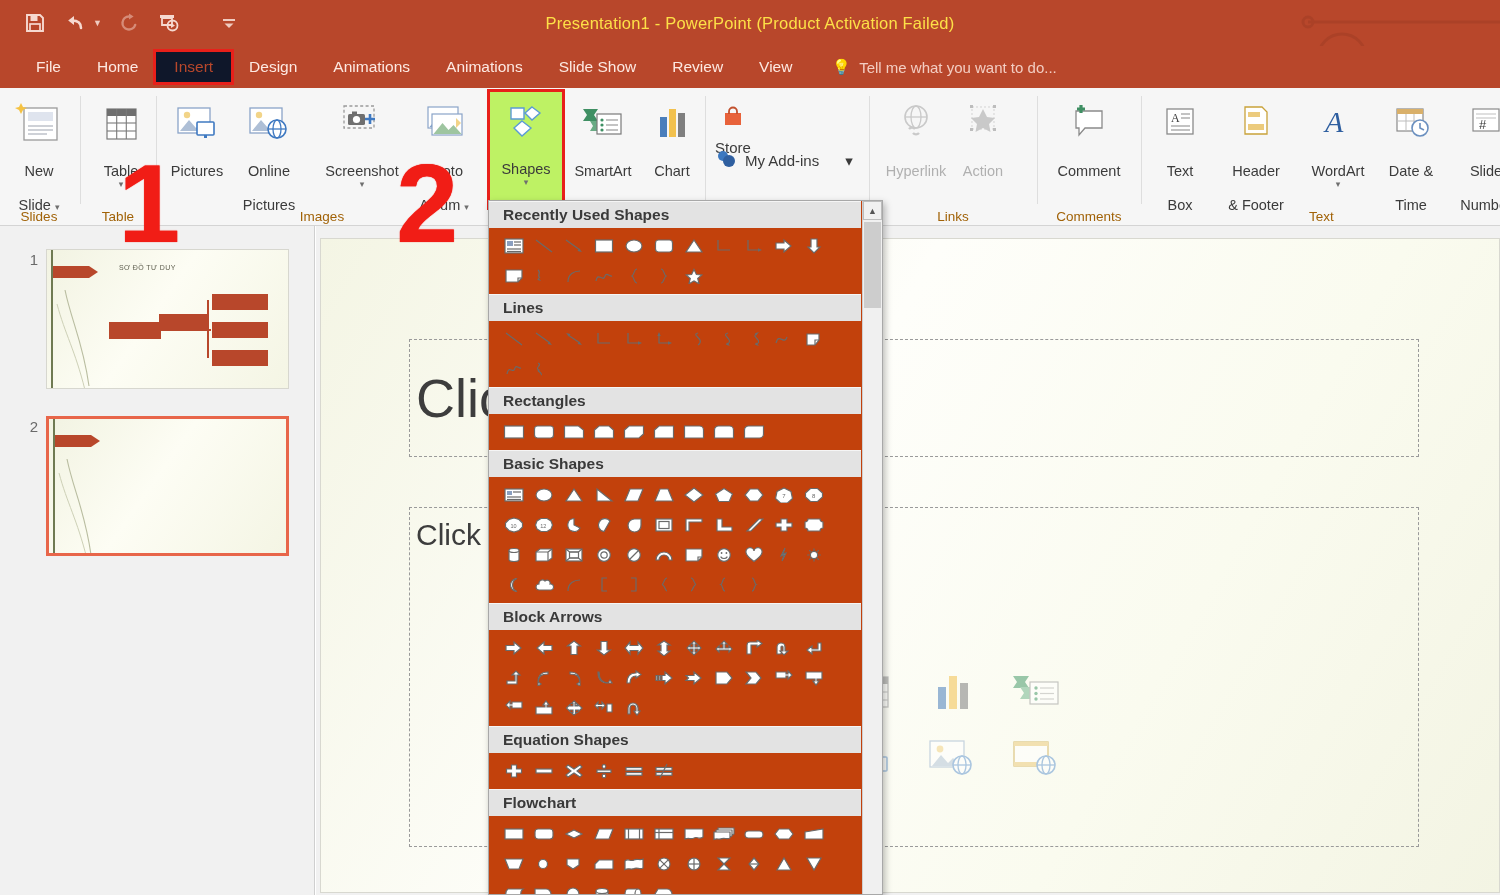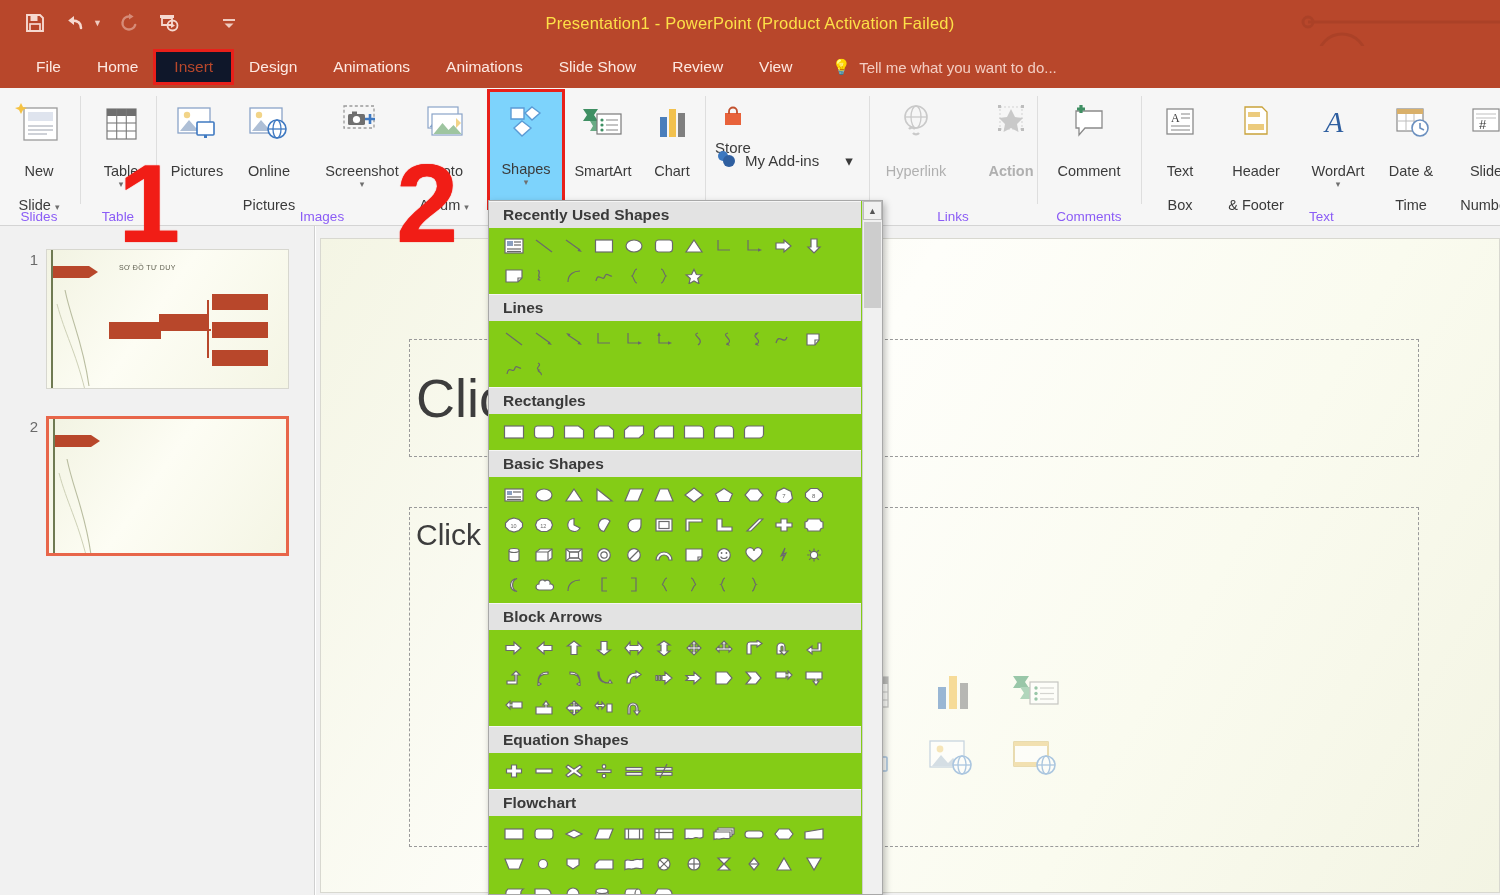--- a/index.html
+++ b/index.html
@@ -48,21 +48,21 @@
   .bulb { font-size: 15px; }
 
   
   .ribbon {
     position: absolute; left: 0; top: 88px; width: 1500px; height: 138px;
     background: #f6f6f6; border-bottom: 1px solid #d4d4d4;
   }
   .rgroup { position: absolute; top: 0; height: 138px; }
   .rgroup .glabel {
     position: absolute; bottom: 2px; left: 0; width: 100%;
-    text-align: center; font-size: 13.5px; color: #8b5cf6;
+    text-align: center; font-size: 13.5px; color: #a16207;
   }
   .rsep { position: absolute; top: 8px; width: 1px; height: 108px; background: #dedede; }
   .bigbtn {
     position: absolute; display: flex; flex-direction: column; align-items: center;
     width: 78px; top: 6px; font-size: 14.5px; color: #3b3b3b; line-height: 1.08;
     text-align: center;
   }
   .bigbtn .ico { height: 52px; display: flex; align-items: flex-end; justify-content: center; }
   .bigbtn .lbl { margin-top: 18px; }
   .bigbtn.dimmed { color: #b0b0b0; }
@@ -130,21 +130,21 @@
   .phicons {
     position: absolute; left: 430px; top: 160px; width: 230px;
     display: grid; grid-template-columns: repeat(3, 1fr); gap: 18px 22px;
     opacity: .55;
   }
   .phicons .pi { width: 58px; height: 48px; display: flex; align-items: center; justify-content: center; }
 
   
   .gallery {
     position: absolute; left: 488px; top: 200px; width: 395px; height: 695px;
-    background: #84cc16; border: 1px solid #a8a8a8;
+    background: #c2410c; border: 1px solid #a8a8a8;
     box-shadow: 2px 3px 7px rgba(0,0,0,.28);
     z-index: 30; overflow: hidden;
   }
   .gal-inner { position: absolute; left: 0; top: 0; width: 372px; }
   .gal-head {
     background: #e3e3e3; color: #3a3a3a; font-size: 15.5px; font-weight: bold;
     padding: 4px 0 4px 14px; border-top: 1px solid #f5f5f5;
   }
   .gal-row { display: flex; flex-wrap: wrap; padding: 3px 6px 3px 10px; }
   .gal-cell {
@@ -326,21 +326,21 @@
           </svg>
         </span>
         <span class="lbl">Photo</span>
         <span class="lbl"><span>Album</span> <span class="caret">▾</span></span>
       </div>
       <div class="glabel">Images</div>
     </div>
     <div class="rsep" style="left:488px;"></div>
 
     <div class="rgroup" style="left:490px; width:215px;">
-      <div class="bigbtn hl-red" style="left:0; width:72px; top:4px; padding-bottom:20px; background:#7dd3fc;text-align:right;">
+      <div class="bigbtn hl-red" style="left:0; width:72px; top:4px; padding-bottom:20px; background:#bef264;text-align:right;">
         <span class="ico">
           <svg width="50" height="46" viewBox="0 0 50 46">
             <path d="M10 10h13v11H10z" fill="#fff" stroke="#5b9bd5" stroke-width="1.4"></path>
             <path d="M31 9l8 6-8 7-7-7z" fill="#fff" stroke="#5b9bd5" stroke-width="1.4"></path>
             <path d="M21 23l9 7-9 8-8-8z" fill="#fff" stroke="#5b9bd5" stroke-width="1.4"></path>
           </svg>
         </span>
         <span class="lbl">Shapes</span>
         <span class="caret">▾</span>
       </div>
@@ -403,21 +403,21 @@
         <span class="ico">
           <svg width="50" height="46" viewBox="0 0 50 46">
             <circle cx="25" cy="17" r="11" fill="none" stroke="#c9c9c9" stroke-width="1.6"></circle>
             <ellipse cx="25" cy="17" rx="5" ry="11" fill="none" stroke="#c9c9c9" stroke-width="1.3"></ellipse>
             <line x1="14" y1="17" x2="36" y2="17" stroke="#c9c9c9" stroke-width="1.3"></line>
             <path d="M18 29a4 4 0 0 1 6 0M22 33a4 4 0 0 0 6 0" fill="none" stroke="#c9c9c9" stroke-width="2.4"></path>
           </svg>
         </span>
         <span class="lbl">Hyperlink</span>
       </div>
-      <div class="bigbtn dimmed" style="left:104px; width:72px;font-weight:bold;">
+      <div class="bigbtn dimmed" style="left:76px; width:72px;">
         <span class="ico">
           <svg width="48" height="46" viewBox="0 0 48 46">
             <rect x="13" y="7" width="22" height="22" fill="none" stroke="#d3d3d3" stroke-width="1" stroke-dasharray="2,2"></rect>
             <path d="M24 9l4 8 8 1-6 6 1.5 8-7.5-4-7.5 4L18 24l-6-6 8-1z" fill="#c9c9c9"></path>
             <rect x="11" y="5" width="3" height="3" fill="#bdbdbd"></rect>
             <rect x="34" y="5" width="3" height="3" fill="#bdbdbd"></rect>
             <rect x="11" y="28" width="3" height="3" fill="#bdbdbd"></rect>
             <rect x="34" y="28" width="3" height="3" fill="#bdbdbd"></rect>
           </svg>
         </span>

